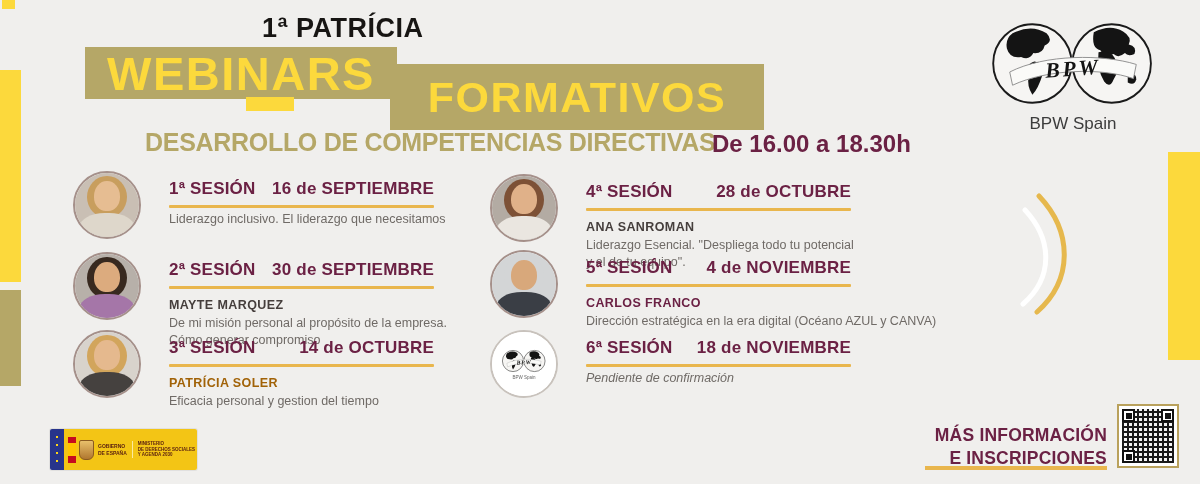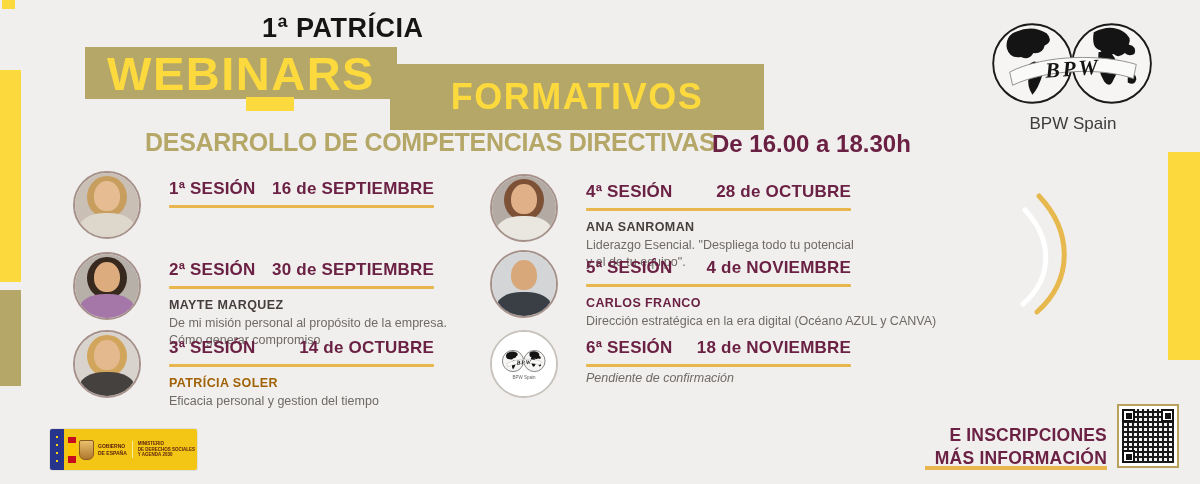--- a/index.html
+++ b/index.html
@@ -13,21 +13,21 @@
   .bar-left-tan{left:0;top:290px;width:21px;height:96px;background:var(--tan,#b5a767);}
   .bar-right{left:1168px;top:152px;width:32px;height:208px;background:var(--yellow,#fcd93c);}
 
   
   .edition{left:262px;top:13px;font-size:27px;font-weight:900;color:#171513;letter-spacing:.5px;}
   .box1{left:85px;top:47px;width:312px;height:52px;background:var(--tan,#b5a767);z-index:2;display:flex;align-items:center;justify-content:center;}
   .box2{left:390px;top:64px;width:374px;height:66px;background:var(--tan,#b5a767);z-index:1;display:flex;align-items:center;justify-content:center;}
   .accent{left:246px;top:97px;width:48px;height:14px;background:var(--yellow,#fcd93c);z-index:3;}
   .title-word{color:var(--yellow,#fcd93c);font-weight:900;letter-spacing:1.5px;}
   .box1 .title-word{font-size:47px;}
-  .box2 .title-word{font-size:36px;}
+  .box2 .title-word{font-size:43px;}
   .subtitle{left:145px;top:128px;font-size:25px;font-weight:900;color:var(--tan,#b5a767);letter-spacing:-.3px;}
   .schedule{left:712px;top:130px;font-size:24px;font-weight:800;color:var(--maroon,#6b2144);}
 
   
   .bpw-logo{left:988px;top:20px;}
   .brand-name{left:988px;top:114px;width:170px;text-align:center;font-size:17px;color:#3c3c3c;}
 
   
   .arc-decor{left:1015px;top:188px;}
 
@@ -146,20 +146,21 @@
             <div class="av-torso" style="background: rgb(222, 215, 203);"></div>
       </div>
 
     </div>
     <div class="content">
       <div class="head">
         <span class="num">1ª SESIÓN</span>
         <span class="date">16 de SEPTIEMBRE</span>
       </div>
       <div class="rule"></div>
+      <div class="topic">Liderazgo inclusivo. El liderazgo que necesitamos</div>
     </div>
   </div>
 
   <div class="session pos-2 col-left">
     <div class="avatar">
       <div class="av-photo">
         <div class="av-bg" style="background: rgb(183, 176, 169);"></div>
             <div class="av-hair" style="background: rgb(56, 41, 31);"></div>
             <div class="av-head" style="background: rgb(220, 171, 126);"></div>
             <div class="av-torso" style="background: rgb(165, 118, 168);"></div>
@@ -271,22 +272,22 @@
       <div class="gov-shield"></div>
       <div class="gov-t1">GOBIERNO
 DE ESPAÑA</div>
       <div class="gov-t2">MINISTERIO
 DE DERECHOS SOCIALES
 Y AGENDA 2030</div>
     </div>
   </div>
 
   <div class="abs cta">
+    <div>MÁS INFORMACIÓN</div>
     <div>E INSCRIPCIONES</div>
-    <div>MÁS INFORMACIÓN</div>
   </div>
   <div class="abs cta-rule"></div>
   <div class="abs qr">
     <div class="qr-pattern">
       <div class="qr-f tl"></div>
       <div class="qr-f tr"></div>
       <div class="qr-f bl"></div>
     </div>
   </div>
 

